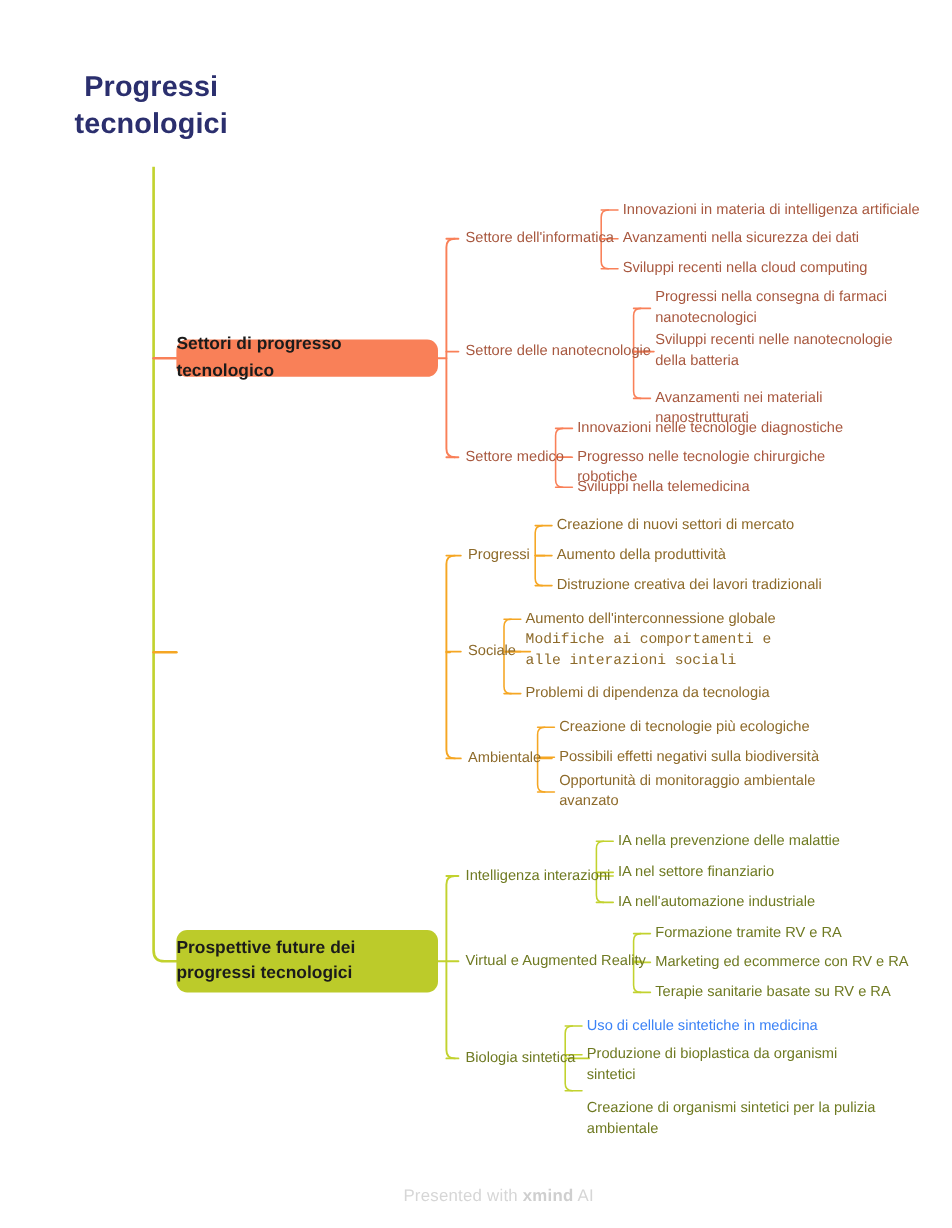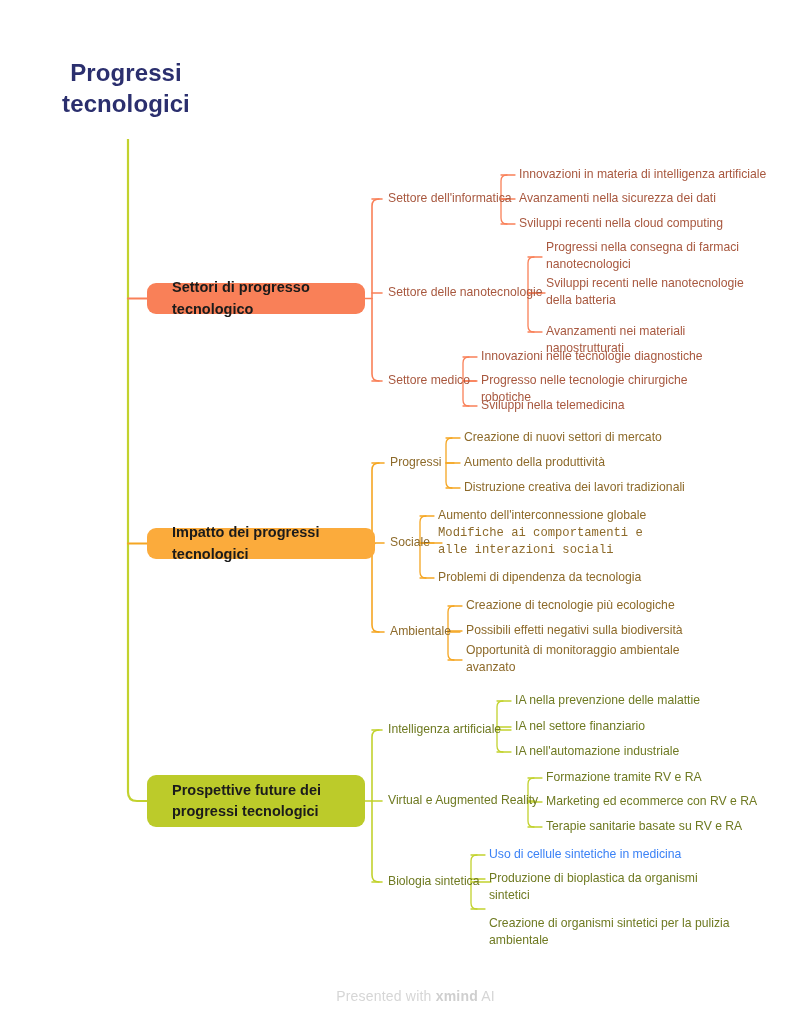--- a/index.html
+++ b/index.html
@@ -56,21 +56,21 @@
   .main-box {
     position: absolute;
     box-sizing: border-box;
     border-radius: 9px;
     display: flex;
     align-items: center;
     color: #1b1b1b;
     font-size: 14.5px;
     font-weight: bold;
     line-height: 1.45;
-    padding: 7px 25px;
+    padding: 7px 0;
   }
   #main-box-0 { left: 147px; top: 283px;  width: 218px; height: 31px; }
   #main-box-1 { left: 147px; top: 528px;  width: 228px; height: 31px; }
   #main-box-2 { left: 147px; top: 775px;  width: 218px; height: 52px; }
 
   
   .lvl2 {
     position: absolute;
     font-size: 12.2px;
     line-height: 1.42;
@@ -174,23 +174,20 @@
       </g>
   </svg>
 
   <div class="root-node">
     <div class="root-label">Progressi tecnologici</div>
   </div>
 
   <div class="main-box" id="main-box-0" style="background: rgb(249, 128, 88);">
     <span>Settori di progresso tecnologico</span>
   </div>
-  <div class="main-box" id="main-box-1" style="background: rgb(251, 171, 60);">
-    <span>Impatto dei progressi tecnologici</span>
-  </div>
   <div class="main-box" id="main-box-2" style="background: rgb(188, 203, 42);">
     <span>Prospettive future dei progressi tecnologici</span>
   </div>
 
   <div id="nodes-layer">
       <div class="lvl2" style="left: 388px; top: 190px; color: rgb(168, 88, 63);">Settore dell'informatica</div>
       <div class="lvl3" style="left: 519px; top: 166px; width: 260px; color: rgb(168, 88, 63);">Innovazioni in materia di intelligenza artificiale</div>
       <div class="lvl3" style="left: 519px; top: 190px; width: 260px; color: rgb(168, 88, 63);">Avanzamenti nella sicurezza dei dati</div>
       <div class="lvl3" style="left: 519px; top: 215px; width: 260px; color: rgb(168, 88, 63);">Sviluppi recenti nella cloud computing</div>
       <div class="lvl2" style="left: 388px; top: 284px; color: rgb(168, 88, 63);">Settore delle nanotecnologie</div>
@@ -206,21 +203,21 @@
       <div class="lvl3" style="left: 464px; top: 454px; width: 280px; color: rgb(141, 106, 42);">Aumento della produttività</div>
       <div class="lvl3" style="left: 464px; top: 479px; width: 280px; color: rgb(141, 106, 42);">Distruzione creativa dei lavori tradizionali</div>
       <div class="lvl2" style="left: 390px; top: 534px; color: rgb(141, 106, 42);">Sociale</div>
       <div class="lvl3" style="left: 438px; top: 507px; width: 240px; color: rgb(141, 106, 42);">Aumento dell'interconnessione globale</div>
       <div class="lvl3" style="left: 438px; top: 525px; width: 240px; color: rgb(141, 106, 42); font-family: Liberation Mono, monospace;">Modifiche ai comportamenti e alle interazioni sociali</div>
       <div class="lvl3" style="left: 438px; top: 569px; width: 240px; color: rgb(141, 106, 42);">Problemi di dipendenza da tecnologia</div>
       <div class="lvl2" style="left: 390px; top: 623px; color: rgb(141, 106, 42);">Ambientale</div>
       <div class="lvl3" style="left: 466px; top: 597px; width: 230px; color: rgb(141, 106, 42);">Creazione di tecnologie più ecologiche</div>
       <div class="lvl3" style="left: 466px; top: 622px; width: 230px; color: rgb(141, 106, 42);">Possibili effetti negativi sulla biodiversità</div>
       <div class="lvl3" style="left: 466px; top: 642px; width: 230px; color: rgb(141, 106, 42);">Opportunità di monitoraggio ambientale avanzato</div>
-      <div class="lvl2" style="left: 388px; top: 721px; color: rgb(111, 122, 34);">Intelligenza artificiale</div>
+      <div class="lvl2" style="left: 388px; top: 721px; color: rgb(111, 122, 34);">Intelligenza interazioni</div>
       <div class="lvl3" style="left: 515px; top: 692px; width: 250px; color: rgb(111, 122, 34);">IA nella prevenzione delle malattie</div>
       <div class="lvl3" style="left: 515px; top: 718px; width: 250px; color: rgb(111, 122, 34);">IA nel settore finanziario</div>
       <div class="lvl3" style="left: 515px; top: 743px; width: 250px; color: rgb(111, 122, 34);">IA nell'automazione industriale</div>
       <div class="lvl2" style="left: 388px; top: 792px; color: rgb(111, 122, 34);">Virtual e Augmented Reality</div>
       <div class="lvl3" style="left: 546px; top: 769px; width: 230px; color: rgb(111, 122, 34);">Formazione tramite RV e RA</div>
       <div class="lvl3" style="left: 546px; top: 793px; width: 230px; color: rgb(111, 122, 34);">Marketing ed ecommerce con RV e RA</div>
       <div class="lvl3" style="left: 546px; top: 818px; width: 230px; color: rgb(111, 122, 34);">Terapie sanitarie basate su RV e RA</div>
       <div class="lvl2" style="left: 388px; top: 873px; color: rgb(111, 122, 34);">Biologia sintetica</div>
       <div class="lvl3" style="left: 489px; top: 846px; width: 250px; color: #3b82f6;">Uso di cellule sintetiche in medicina</div>
       <div class="lvl3" style="left: 489px; top: 870px; width: 250px; color: rgb(111, 122, 34);">Produzione di bioplastica da organismi sintetici</div>

